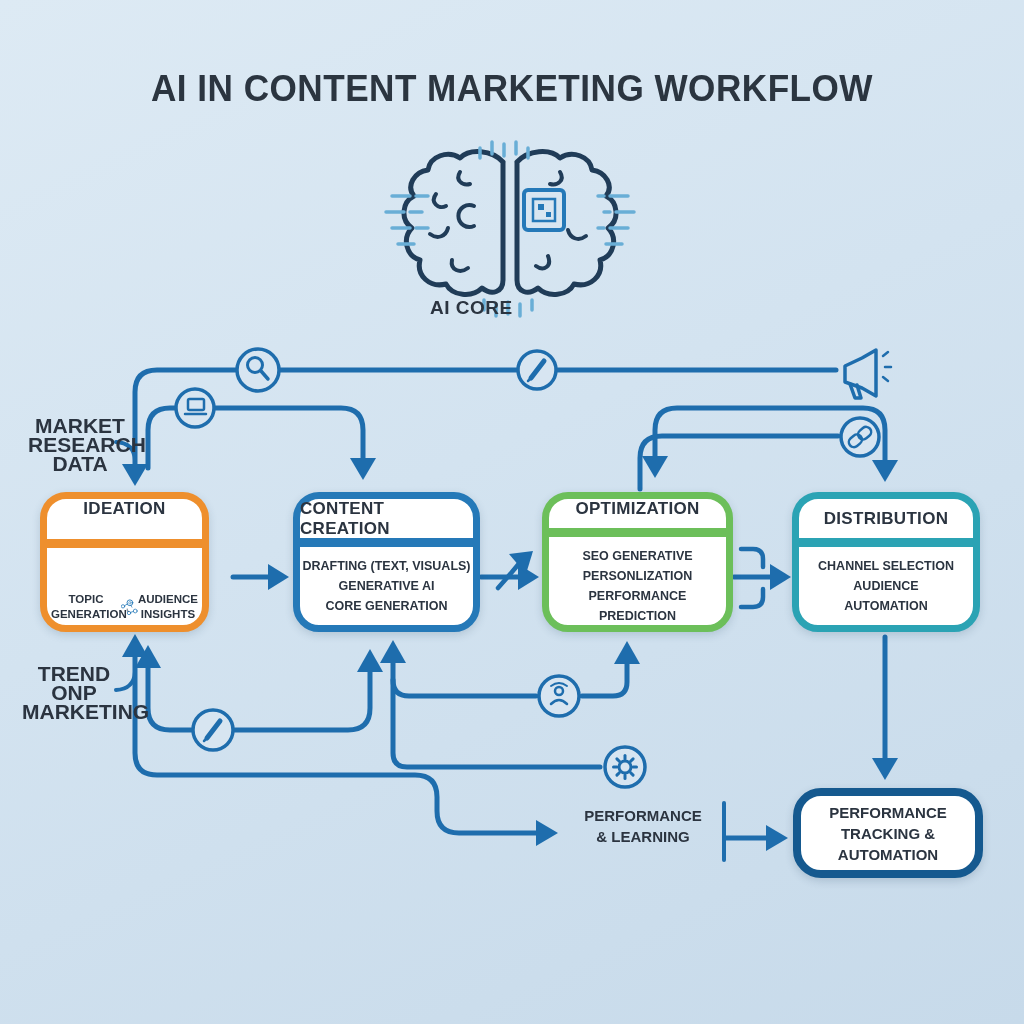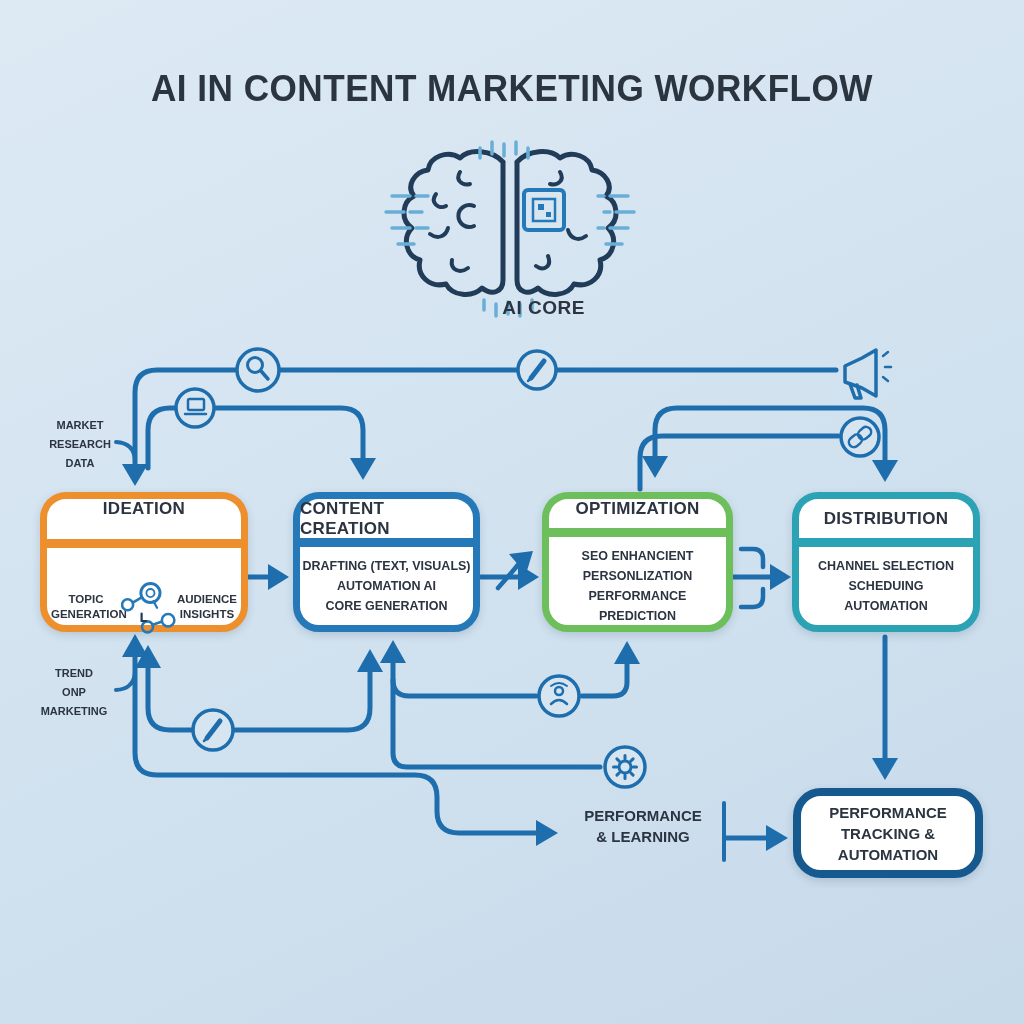--- a/index.html
+++ b/index.html
@@ -4,36 +4,36 @@
 <style>
   html,body{margin:0;padding:0;}
   body{width:1024px;height:1024px;overflow:hidden;
        font-family:"Liberation Sans","DejaVu Sans",sans-serif;}
   #stage{position:relative;width:1024px;height:1024px;
          background:linear-gradient(155deg,#ddeaf4 0%,#d3e3f0 45%,#c7daea 100%);}
   svg.layer{position:absolute;left:0;top:0;z-index:1;}
   .txt{position:absolute;color:#2b3440;font-weight:700;z-index:2;}
   #title{left:0;top:68px;width:1024px;text-align:center;font-size:37px;
          letter-spacing:.5px;transform:scaleX(.95);color:#2b3540;}
-  #aicore{left:430px;top:297px;width:155px;text-align:right;font-size:19px;letter-spacing:.5px;}
-  .sidelabel{font-size:11px;line-height:19px;text-align:center;}
+  #aicore{left:430px;top:297px;width:155px;text-align:left;font-size:19px;letter-spacing:.5px;}
+  .sidelabel{font-size:21px;line-height:19px;text-align:center;}
   #mrd{left:28px;top:416px;width:104px;}
   #trend{left:22px;top:664px;width:104px;}
   #perf-learn{left:568px;top:805px;width:150px;font-size:15px;line-height:21px;text-align:center;}
   .wf-box{position:absolute;top:492px;height:140px;background:#ffffff;
           border:7px solid var(--c);border-radius:26px;box-sizing:border-box;
           z-index:2;display:flex;flex-direction:column;
           box-shadow:0 3px 8px rgba(40,70,100,.18);}
   .wf-head{height:39px;display:flex;align-items:center;justify-content:center;
            font-size:17px;font-weight:700;color:#2b3440;letter-spacing:.3px;}
   .wf-bar{height:9px;background:var(--c);flex:0 0 auto;}
   .wf-body{flex:1;display:flex;flex-direction:column;align-items:center;
            justify-content:center;font-size:12.5px;font-weight:700;color:#2b3440;
            line-height:20px;text-align:center;}
-  #box-ideation{left:40px;width:208px;gap:20px;}
+  #box-ideation{left:40px;width:169px;gap:20px;}
   #box-content{left:293px;width:187px;}
   #box-optimization{left:542px;width:191px;gap:9px;}
   #box-distribution{left:792px;width:188px;}
   .idea-row{flex:1;display:flex;align-items:center;justify-content:space-between;
             width:100%;box-sizing:border-box;padding:0 4px;}
   .idea-cell{font-size:11.5px;line-height:15px;font-weight:700;color:#2b3440;text-align:center;}
   .idea-cell.l{width:70px;}
   .idea-cell.r{width:72px;}
   #track-box{position:absolute;left:793px;top:788px;width:190px;height:90px;
              background:#fff;border:8px solid #15598f;border-radius:28px;
@@ -257,41 +257,41 @@
       </svg>
       <div class="idea-cell r">AUDIENCE INSIGHTS</div>
     </div>
   </div>
 
   <div class="wf-box" id="box-content" style="--c:#2579b8">
     <div class="wf-head">CONTENT CREATION</div>
     <div class="wf-bar"></div>
     <div class="wf-body">
       <div>DRAFTING (TEXT, VISUALS)</div>
-      <div>AUTOMATION AI</div>
+      <div>GENERATIVE AI</div>
       <div>CORE GENERATION</div>
     </div>
   </div>
 
   <div class="wf-box" id="box-optimization" style="--c:#6cbf5a">
     <div class="wf-head">OPTIMIZATION</div>
     <div class="wf-bar"></div>
     <div class="wf-body">
-      <div>SEO ENHANCIENT</div>
+      <div>SEO GENERATIVE</div>
       <div>PERSONLIZATION</div>
       <div>PERFORMANCE PREDICTION</div>
     </div>
   </div>
 
   <div class="wf-box" id="box-distribution" style="--c:#2ba3b4">
     <div class="wf-head">DISTRIBUTION</div>
     <div class="wf-bar"></div>
     <div class="wf-body">
       <div>CHANNEL SELECTION</div>
-      <div>SCHEDUING</div>
+      <div>AUDIENCE</div>
       <div>AUTOMATION</div>
     </div>
   </div>
 
   <div id="track-box">
     <div>PERFORMANCE</div>
     <div>TRACKING &amp;</div>
     <div>AUTOMATION</div>
   </div>
 

